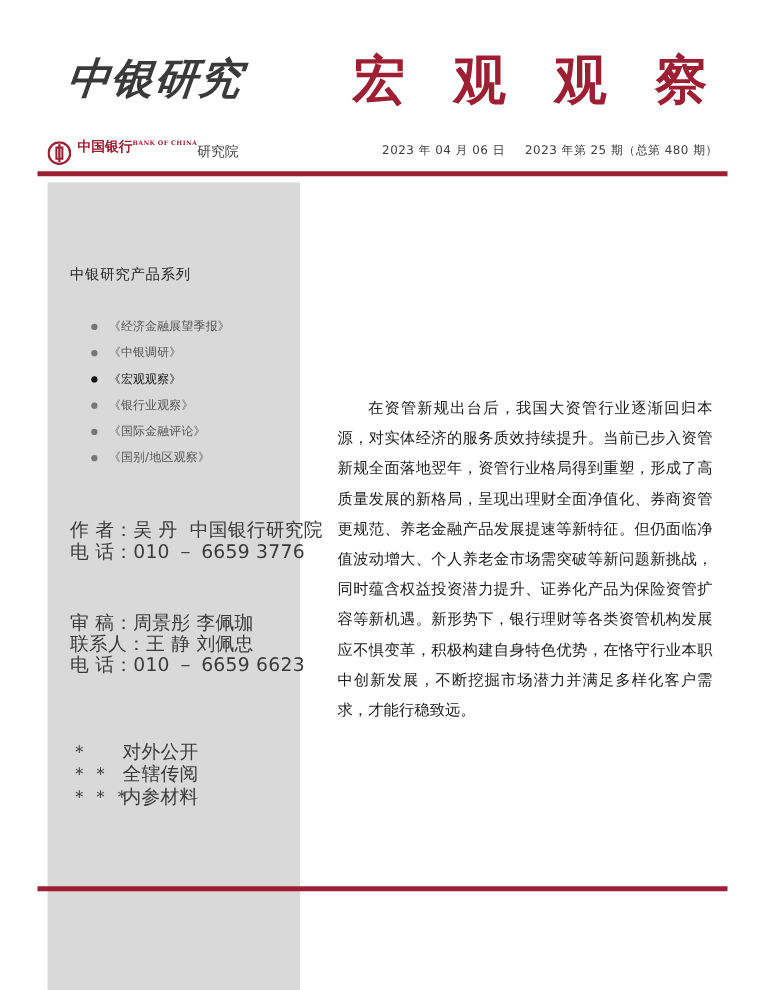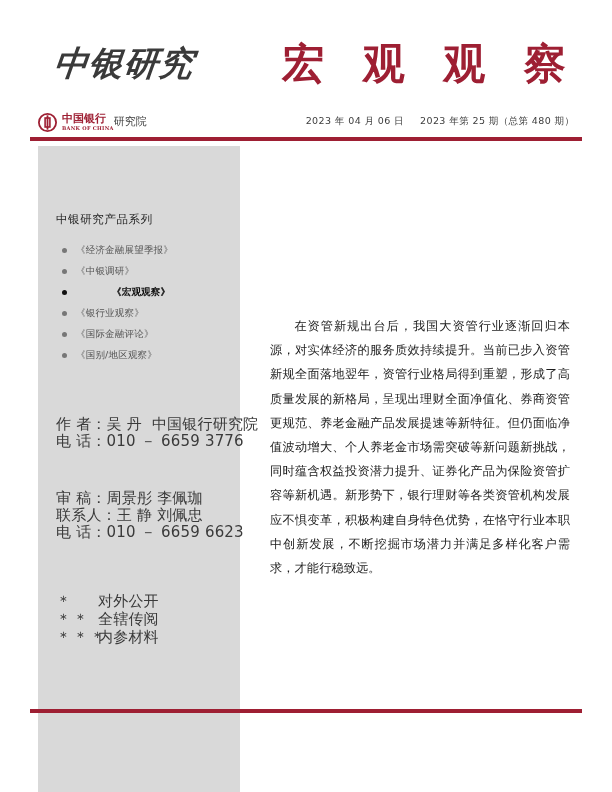--- a/index.html
+++ b/index.html
@@ -73,21 +73,21 @@
   }
   .boc-mark {
     width: 19px;
     height: 19px;
     flex: 0 0 19px;
     position: relative;
   }
   .boc-lockup {
     margin-left: 5px;
     display: flex;
-    flex-direction: column;
+    flex-direction: row;
     justify-content: center;
     height: 21px;
   }
   .boc-cn {
     color: #9e1f33;
     font-family: "DejaVu Serif", "Liberation Serif", serif;
     font-size: 11px;
     font-weight: 700;
     line-height: 12px;
     letter-spacing: 0px;
@@ -168,21 +168,21 @@
     letter-spacing: 0.6px;
     white-space: nowrap;
   }
 
   .series-list {
     position: absolute;
     top: 90px;
     left: 2px;
     width: 174px;
     list-style: none;
-    margin: 4px;
+    margin: 15px;
     padding: 0;
   }
   .series-item {
     display: flex;
     align-items: center;
     height: 21px;
     font-size: 9.5px;
     color: #555555;
     letter-spacing: 0.2px;
     white-space: nowrap;
@@ -190,22 +190,21 @@
   .series-item .dot {
     width: 5px;
     height: 5px;
     border-radius: 50%;
     background: #777777;
     flex: 0 0 5px;
     margin-right: 9px;
   }
   .series-item.active {
     color: #111111;
-    font-weight: 700;
-    gap: 36px;
+    font-weight: 400;
   }
   .series-item.active .dot {
     background: #111111;
   }
 
   .meta-block {
     position: absolute;
     left: 0;
     width: 176px;
     font-size: 15px;

